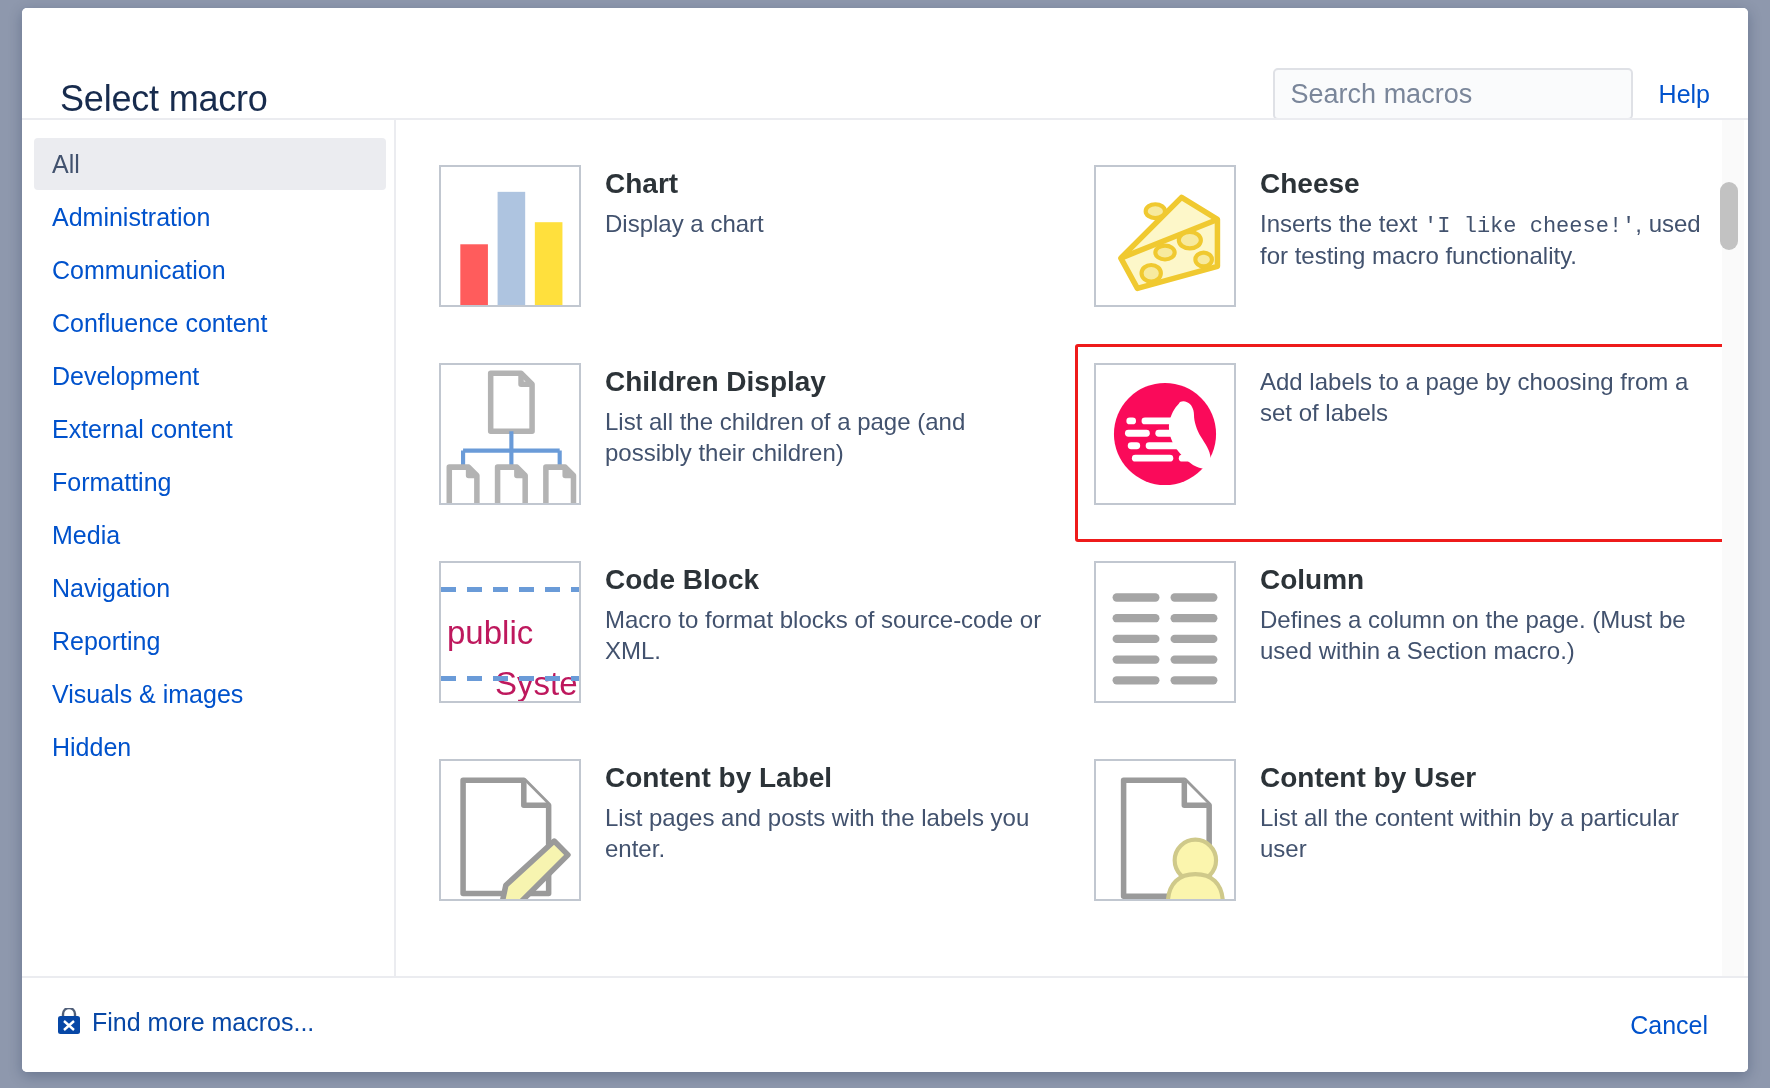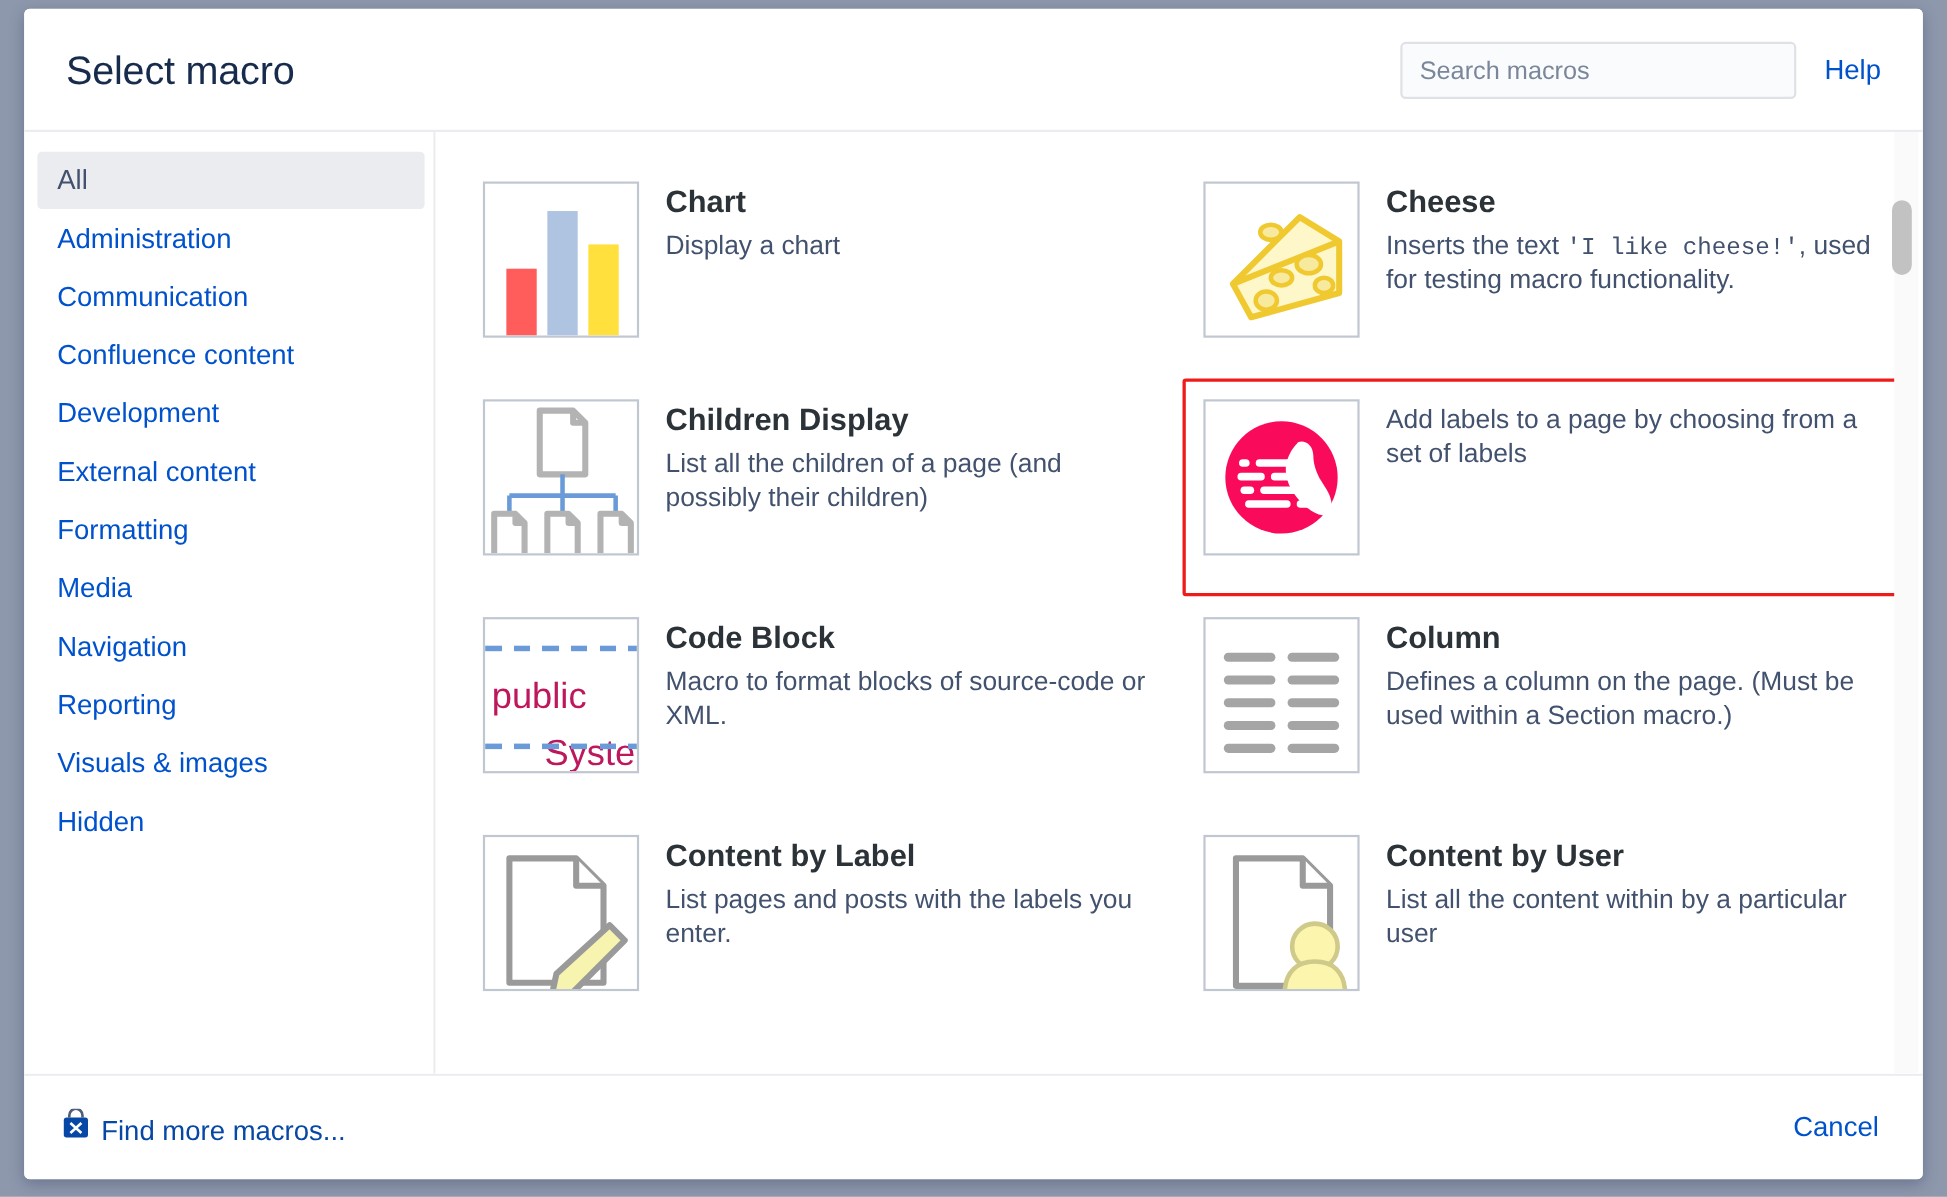--- a/index.html
+++ b/index.html
@@ -11,36 +11,36 @@
   }
   .dialog{
     position:absolute;left:22px;top:8px;width:1726px;height:1064px;
     background:#ffffff;border-radius:5px;
     box-shadow:0 4px 14px rgba(9,30,66,.28);
     display:flex;flex-direction:column;overflow:hidden;
   }
   
   .dlg-header{
     height:112px;flex:0 0 112px;position:relative;
-    display:flex;align-items:center;padding:0 38px 0 38px;
+    display:flex;align-items:flex-end;padding:0 38px 0 38px;
     box-sizing:border-box;background:#fff;
   }
   .dlg-title{
     font-size:36px;font-weight:500;color:#172b4d;letter-spacing:-.2px;
     flex:1 1 auto;
   }
   .header-right{display:flex;align-items:center;gap:26px;}
   .search-box{
     width:360px;height:52px;box-sizing:border-box;
     background:#fafbfc;border:2px solid #dfe1e6;border-radius:5px;
     display:flex;align-items:center;padding:0 14px;
   }
   .search-box input{
     border:0;outline:0;background:transparent;width:100%;
-    font-family:"Liberation Sans", sans-serif;font-size:23px;color:#15803d;
+    font-family:"Liberation Sans", sans-serif;font-size:27px;color:#15803d;
   }
   .search-box input::placeholder{color:#7a869a;opacity:1;}
   .help-link{
     font-size:25px;color:#0052cc;cursor:pointer;text-decoration:none;
   }
   .hdr-divider{
     position:absolute;left:0;right:0;bottom:0;height:2px;background:#ebecf0;
   }
   
   .dlg-body{flex:1 1 auto;display:flex;min-height:0;position:relative;}
@@ -108,21 +108,21 @@
     position:absolute;right:6px;top:62px;width:18px;height:68px;
     background:#c2c2c2;border-radius:9px;cursor:pointer;
   }
   
   .dlg-footer{
     flex:0 0 96px;height:96px;box-sizing:border-box;
     border-top:2px solid #ebecf0;background:#fff;
     display:flex;align-items:center;padding:0 40px 0 34px;
   }
   .find-more{
-    display:flex;align-items:flex-end;gap:10px;
+    display:flex;align-items:flex-start;gap:10px;
     font-size:25px;color:#0747a6;cursor:pointer;
   }
   .cancel-link{
     margin-left:auto;font-size:25px;color:#0052cc;cursor:pointer;
   }
 </style>
 </head>
 <body>
 
 <div class="dialog">

